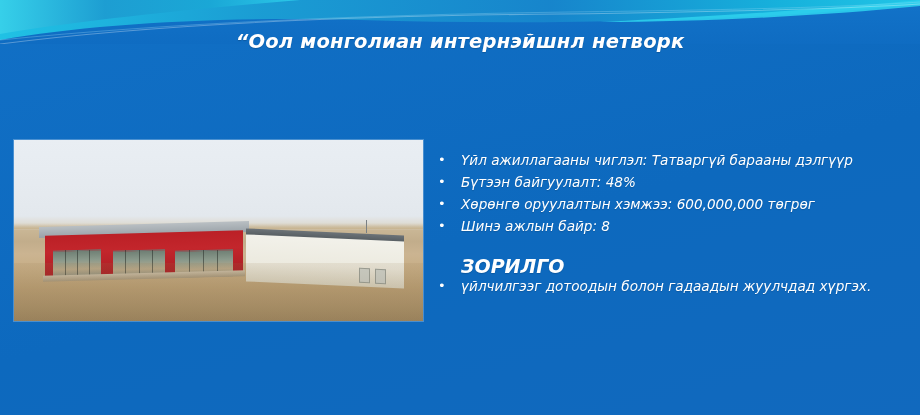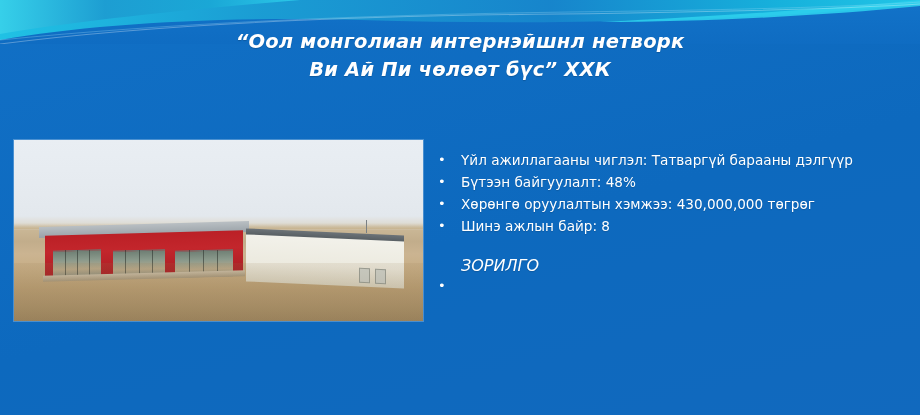--- a/index.html
+++ b/index.html
@@ -196,29 +196,30 @@
     flex: 0 0 31px;
     color: #ffffff;
     font-size: 13px;
     line-height: 20px;
     text-align: left;
     padding-left: 8px;
     box-sizing: border-box;
   }
   .bullet-text {
     flex: 1 1 auto;
+    font-style: italic;
     font-size: 13.6px;
     line-height: 20px;
     color: #ffffff;
     text-shadow: 0 1px 1px rgba(0,0,0,.15);
   }
   .goal-heading {
     font-style: italic;
-    font-weight: normal;
-    font-size: 16px;
+    font-weight: bold;
+    font-size: 19px;
     line-height: 20px;
     color: #ffffff;
     margin-left: 31px;
     margin-top: 20px;
     text-shadow: 0 1px 1px rgba(0,0,0,.15);
   }
   .goal-row .bullet-text span { display: block; }
 </style>
 </head>
 <body>
@@ -254,21 +255,20 @@
       <path d="M0,0 L300,0 C180,10 70,22 0,34 Z" fill="url(#cyanB)" opacity="0.85"></path>
       <path d="M920,0 L920,6 C820,16 700,22 600,22 C720,16 840,8 920,0 Z" fill="#2ecfec" opacity="0.9"></path>
 
       <path d="M0,44 C140,26 330,16 560,14 C720,12 840,9 920,4" fill="none" stroke="rgba(255,255,255,0.30)" stroke-width="1.1"></path>
       <path d="M0,40 C160,24 350,15 570,12 C730,10 850,7 920,2" fill="none" stroke="rgba(160,220,245,0.35)" stroke-width="0.9"></path>
     </svg>
   </div>
 
   <div class="title-block">
     <span class="title-line-1">“Оол монголиан интернэйшнл нетворк</span>
-    <span class="title-line-2">Ви Ай Пи чөлөөт бүс”  ХХК</span>
   </div>
 
   <div class="photo-frame">
     <div class="photo">
       <div class="horizon"></div>
 
       <div class="bldg">
         <div class="bldg-parapet"></div>
         <div class="bldg-red"></div>
         <div class="bldg-glass g1"></div>
@@ -305,31 +305,32 @@
       <span class="bullet-text">Үйл ажиллагааны чиглэл: Татваргүй барааны дэлгүүр</span>
     </div>
 
     <div class="bullet-row">
       <span class="bullet-dot">•</span>
       <span class="bullet-text">Бүтээн байгуулалт: 48%</span>
     </div>
 
     <div class="bullet-row">
       <span class="bullet-dot">•</span>
-      <span class="bullet-text">Хөрөнгө оруулалтын хэмжээ: 430,000,000 төгрөг</span>
+      <span class="bullet-text">Хөрөнгө оруулалтын хэмжээ: 600,000,000 төгрөг</span>
     </div>
 
     <div class="bullet-row">
       <span class="bullet-dot">•</span>
       <span class="bullet-text">Шинэ ажлын байр: 8</span>
     </div>
 
     <div class="goal-heading">ЗОРИЛГО</div>
 
     <div class="bullet-row goal-row">
       <span class="bullet-dot">•</span>
       <span class="bullet-text">
+        <span>үйлчилгээг дотоодын болон гадаадын  жуулчдад хүргэх.</span>
       </span>
     </div>
 
   </div>
 
 </div>
 
 </body></html>

